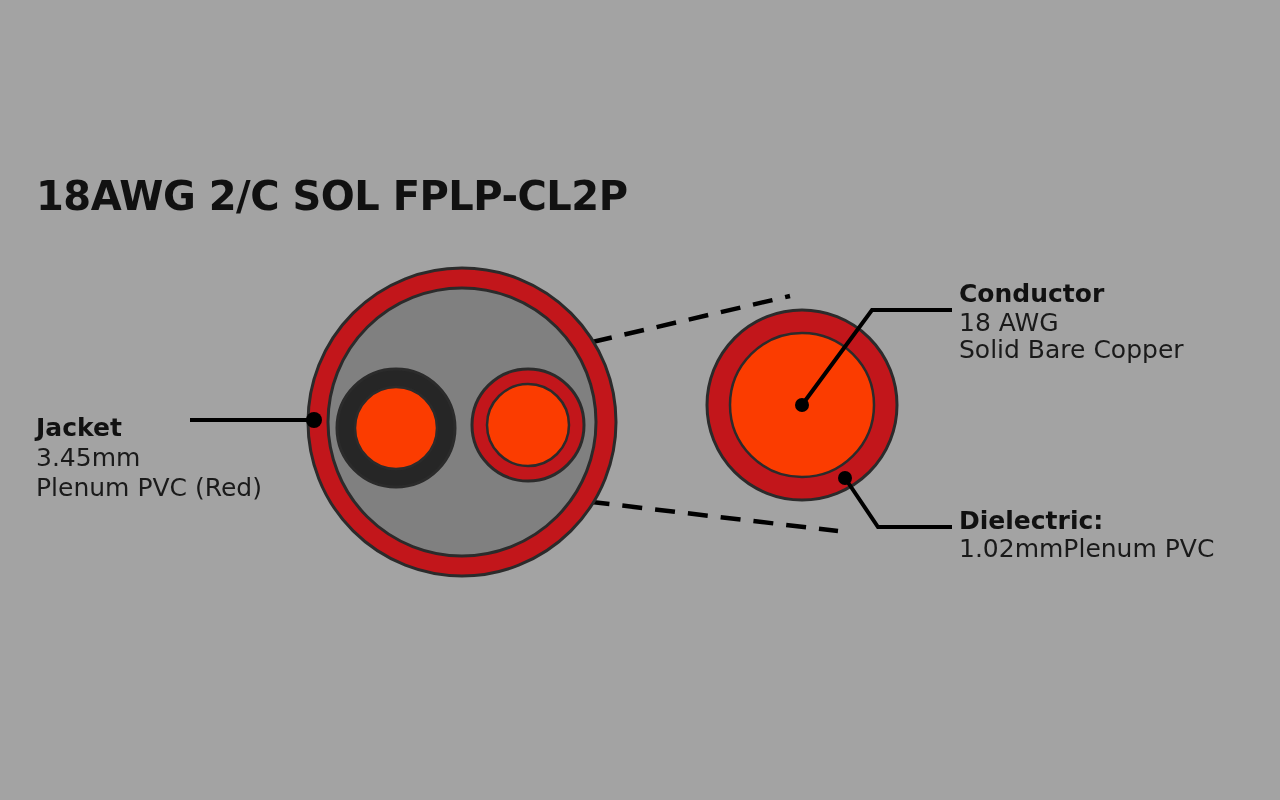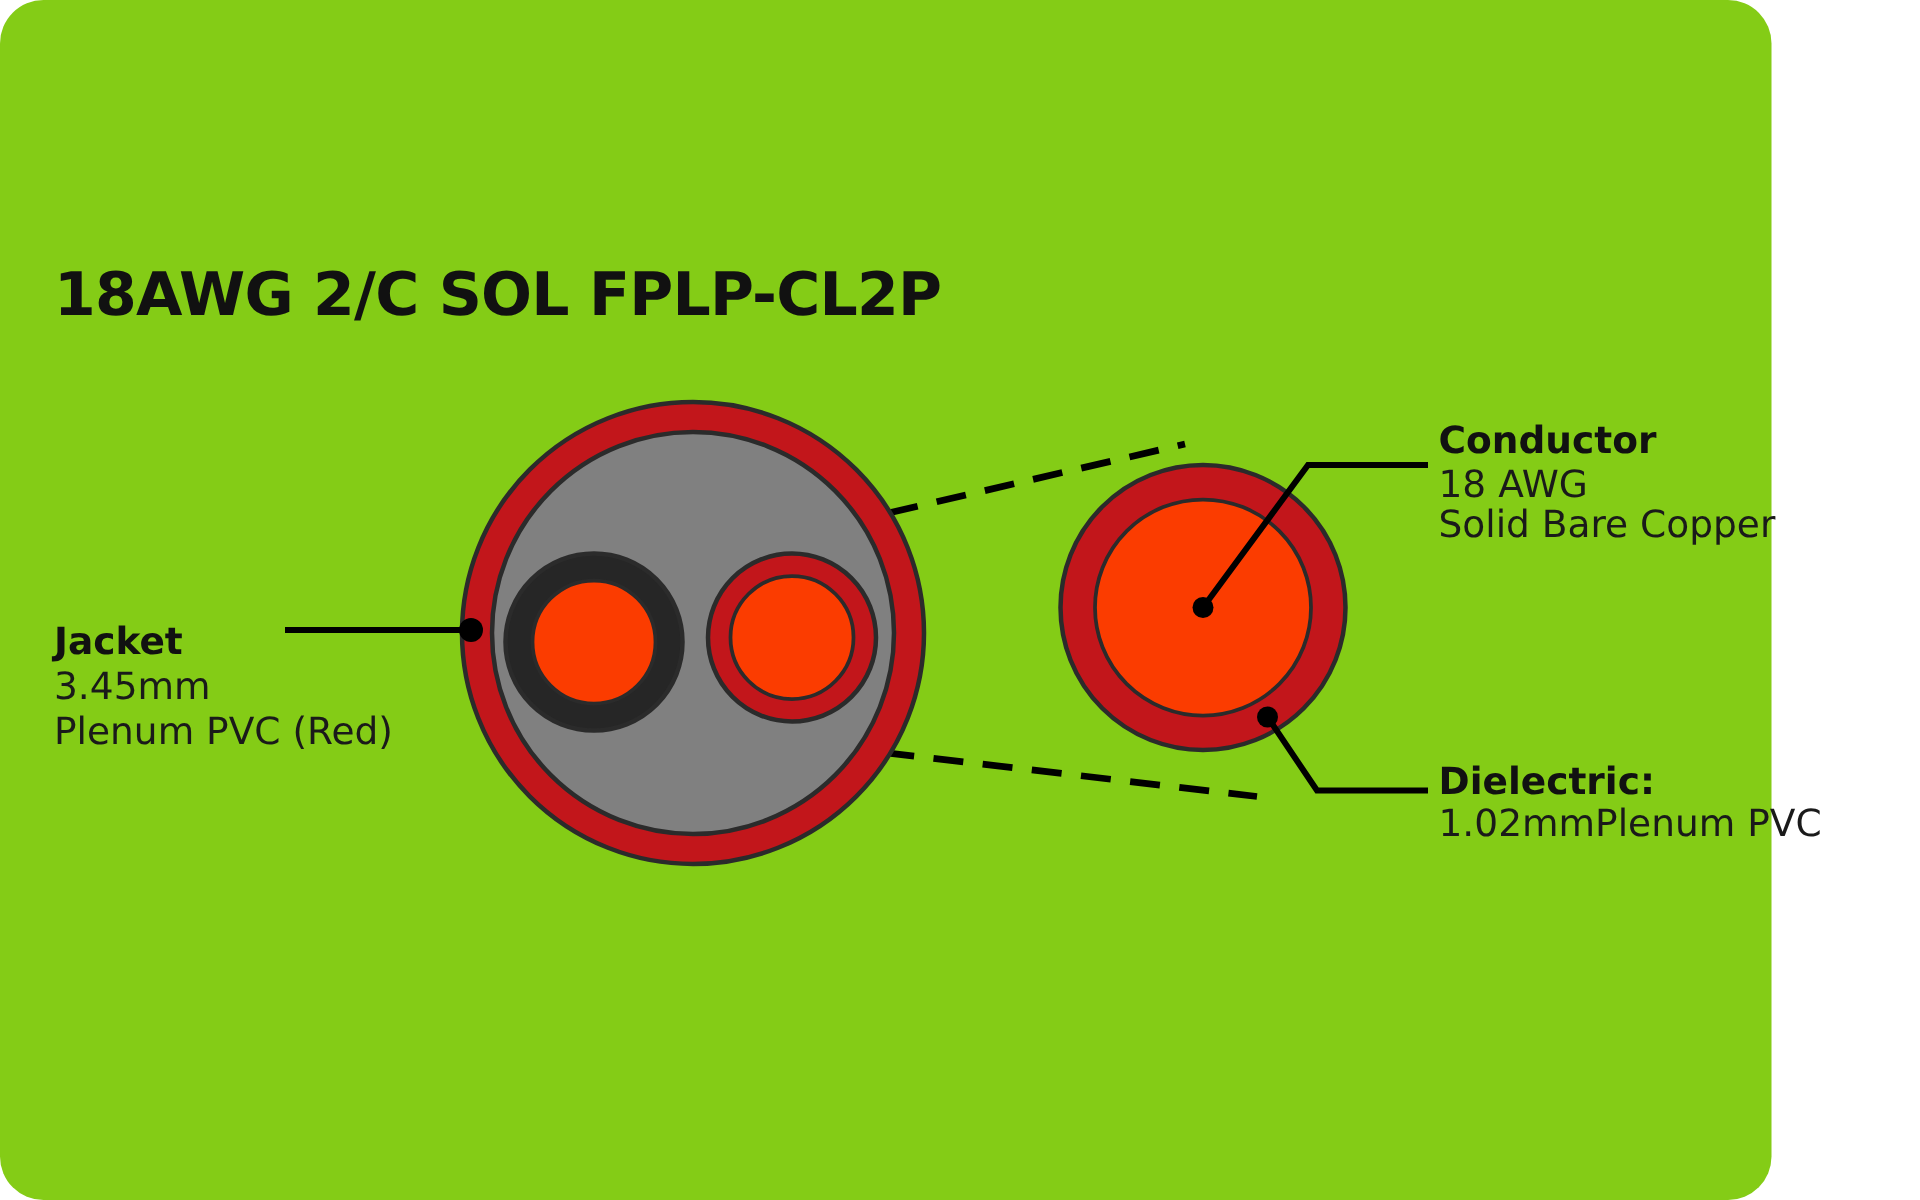--- a/index.html
+++ b/index.html
@@ -10,24 +10,23 @@
   }
   body {
     width: 1280px;
     height: 800px;
     overflow: hidden;
     font-family: "DejaVu Sans", sans-serif;
     color: #111111;
   }
   #diagram-root {
     position: relative;
-    width: 1181px;
+    width: 1280px;
     height: 800px;
-    background: #84cc16;
-    border-radius: 29px;
+    background: #a3a3a3;
   }
   svg#cable-svg {
     position: absolute;
     left: 0;
     top: 0;
     width: 1280px;
     height: 800px;
     display: block;
   }
   

